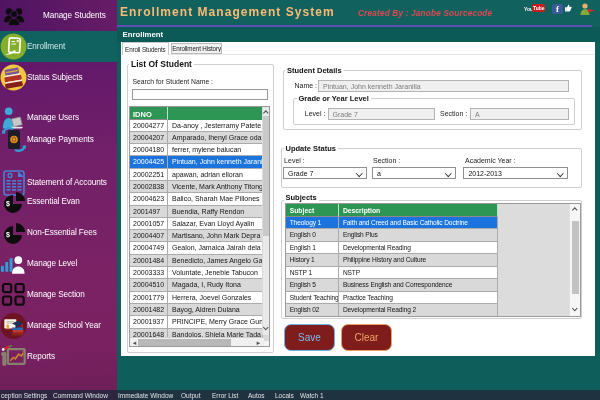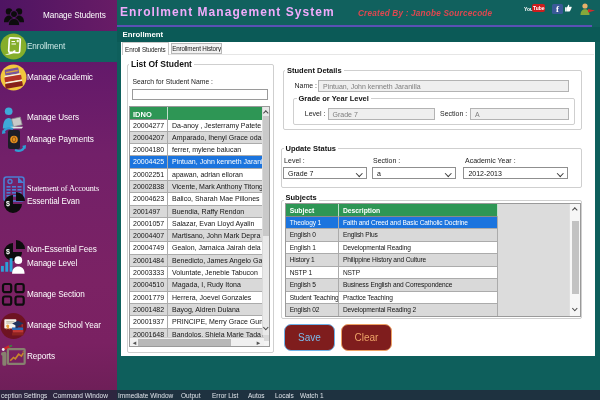--- a/index.html
+++ b/index.html
@@ -13,21 +13,21 @@
 .mitem{position:absolute;left:0;width:117px;height:31px;display:flex;align-items:center;}
 .mico{width:27px;flex:0 0 27px;display:flex;justify-content:center;align-items:center;}
 .mtxt{color:#fff;font-size:8.2px;letter-spacing:-0.1px;white-space:nowrap;}
 #it1{top:0;background:linear-gradient(90deg,#4e1462,#681c66);gap:16px;}
 #it2{top:31px;background:#106260;}
 #it2 .mtxt{color:#cfe9e7;}
 
 
 #header{left:117px;top:0;width:483px;height:27px;background:#11615e;}
 #hline{left:117px;top:25.2px;width:475px;height:1.8px;background:#5b50b4;}
-#title{left:120px;top:5px;color:#f0abfc;font-size:12px;font-weight:bold;letter-spacing:1.05px;}
+#title{left:120px;top:5px;color:#fdba74;font-size:12px;font-weight:bold;letter-spacing:1.05px;}
 #credit{left:358px;top:9px;color:#de4850;font-size:8.2px;font-weight:bold;font-style:italic;letter-spacing:0.2px;}
 
 
 #titlebar{left:117px;top:27px;width:483px;height:15px;background:#0b5a57;}
 #tbtext{left:122.5px;top:30px;color:#fff;font-size:7.8px;font-weight:bold;}
 
 
 #panel{left:121px;top:42px;width:474px;height:314px;background:#fff;}
 
 
@@ -355,21 +355,21 @@
 <g transform="rotate(-10 13 14)">
 <rect x="6" y="4.5" width="14" height="6" rx="1" fill="#77559e"></rect>
 <rect x="7" y="6.8" width="12" height="1.4" fill="#d8a43c"></rect>
 <rect x="5" y="10.5" width="16" height="1.6" fill="#f4f0e6"></rect>
 <rect x="4.5" y="12" width="17" height="5" rx="1" fill="#b23228"></rect>
 <rect x="5" y="17" width="16.5" height="1.6" fill="#f4f0e6"></rect>
 <rect x="4" y="18.5" width="17.5" height="5" rx="1" fill="#841f1b"></rect>
 </g>
 </svg>
     </span>
-    <span class="mtxt">Manage Academic</span>
+    <span class="mtxt">Status Subjects</span>
   </div>
 
 <div class="mitem" id="it4" style="top:102px;">
     <span class="mico">
 <svg width="28" height="26" viewBox="0 0 28 26">
 <circle cx="9" cy="6" r="4" fill="#3fa9d8"></circle>
 <path d="M3 24c0-7 2.5-11 6-11s6 4 6 11z" fill="#3fa9d8"></path>
 <path d="M12 14l9-2 2 8-9 2z" fill="#c9c9c9" stroke="#888" stroke-width="0.8"></path>
 <path d="M11 22h13l-1.5 2H10z" fill="#e6e6e6"></path>
 </svg>
@@ -385,21 +385,21 @@
 <path d="M14 24 C19 26 23 24 23.5 20" fill="none" stroke="#2e9fd4" stroke-width="2.2"></path>
 <path d="M25 19l-4 1 3.5 3z" fill="#2e9fd4"></path>
 <rect x="7" y="4" width="12" height="19" rx="2" fill="#1d1d28"></rect>
 <circle cx="13" cy="13.5" r="3.8" fill="#e8901f"></circle>
 <ellipse cx="13" cy="13.5" rx="1.6" ry="2.6" fill="none" stroke="#7a4a10" stroke-width="0.8"></ellipse>
 </svg>
     </span>
     <span class="mtxt">Manage Payments</span>
   </div>
 
-<div class="mitem" id="it6" style="top:173px;font-family:Liberation Serif, serif;">
+<div class="mitem" id="it6" style="top:167px;">
     <span class="mico">
 <svg width="26" height="28" viewBox="0 0 26 28">
 <rect x="3" y="2" width="20" height="24" rx="2.5" fill="none" stroke="#4a7fd4" stroke-width="1.6"></rect>
 <path d="M17 2 l6 6 h-6 z" fill="#4a7fd4"></path>
 <circle cx="9" cy="6.5" r="2" fill="none" stroke="#4a7fd4" stroke-width="1.4"></circle>
 <g fill="#4a7fd4">
 <rect x="5.5" y="11" width="4" height="1.6"></rect>
           <rect x="11" y="11" width="4" height="1.6"></rect>
           <rect x="16.5" y="11" width="4" height="1.6"></rect>
 <rect x="5.5" y="14" width="4" height="1.6"></rect>
@@ -421,21 +421,21 @@
     <span class="mico">
 <svg width="26" height="26" viewBox="0 0 26 26">
 <path d="M12 6 A 9 9 0 1 0 21 15 L 12 15 Z" fill="#0d0d0d"></path>
 <path d="M15 3 A 9 9 0 0 1 24 12 L 15 12 Z" fill="#0d0d0d"></path>
 <text x="5" y="17" font-size="7" fill="#fff" font-weight="bold">$</text>
 </svg>
     </span>
     <span class="mtxt">Essential Evan</span>
   </div>
 
-<div class="mitem" id="it8" style="top:234px;">
+<div class="mitem" id="it8" style="top:217px;">
     <span class="mico">
 <svg width="26" height="26" viewBox="0 0 26 26">
 <path d="M12 6 A 9 9 0 1 0 21 15 L 12 15 Z" fill="#0d0d0d"></path>
 <path d="M15 3 A 9 9 0 0 1 24 12 L 15 12 Z" fill="#0d0d0d"></path>
 <text x="5" y="17" font-size="7" fill="#fff" font-weight="bold">$</text>
 </svg>
     </span>
     <span class="mtxt">Non-Essential Fees</span>
   </div>
 

